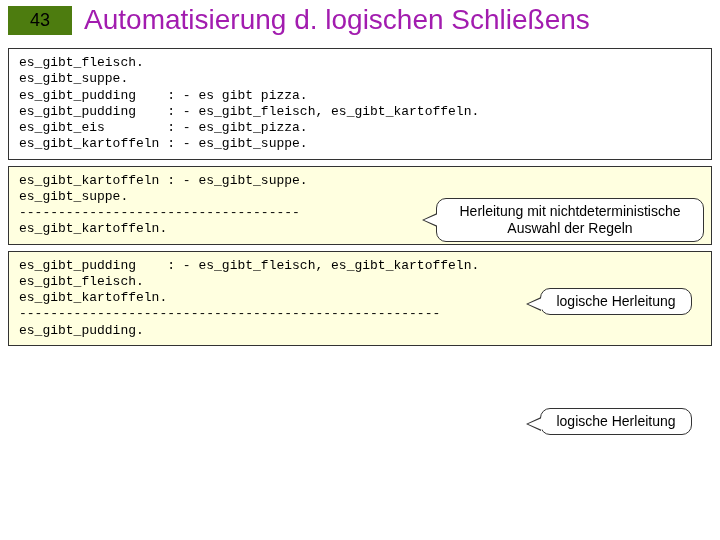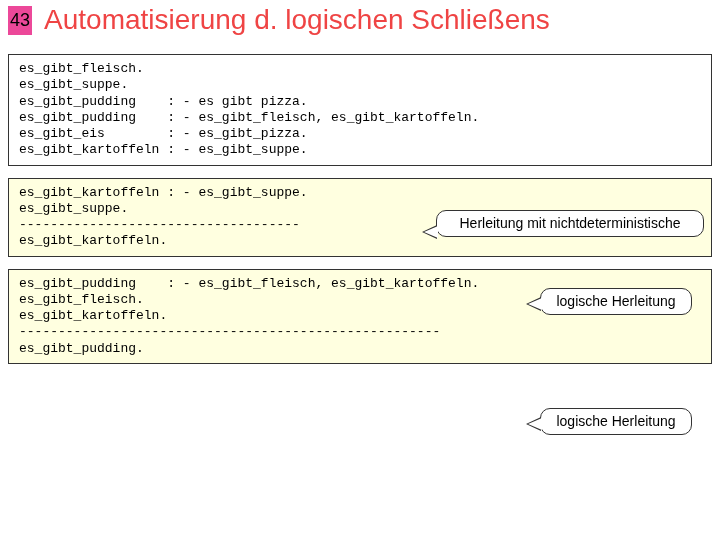--- a/index.html
+++ b/index.html
@@ -20,35 +20,35 @@
     background: #fff;
     padding: 4px 8px;
   }
   .header {
     display: flex;
     align-items: center;
     gap: 12px;
     padding: 0 0 6px 0;
   }
   .page-num {
-    background: #ec4899;
-    padding: 4px 2px;
+    background: #4d7c0f;
+    padding: 4px 22px;
     font-size: 18px;
     font-family: Arial, sans-serif;
   }
   .title {
     font-size: 28px;
     font-family: Verdana, Arial, sans-serif;
-    color: #ef4444;
+    color: #a21caf;
   }
   .box {
     border: 1px solid #333;
     background: #fff;
     padding: 6px 10px;
-    margin: 12px 0;
+    margin: 6px 0;
     font-family: "Courier New", monospace;
     font-size: 13px;
     line-height: 1.25;
     white-space: pre;
     position: relative;
   }
   .box.yellow {
     background: #ffffe0;
   }
   .callout {
@@ -72,21 +72,21 @@
     border-right: 14px solid #fff;
   }
   .tail-border {
     position: absolute;
     width: 0; height: 0;
     border-top: 7px solid transparent;
     border-bottom: 7px solid transparent;
     border-right: 15px solid #333;
   }
   .callout-herleitung {
-    top: 210px;
+    top: 198px;
     left: 436px;
     width: 268px;
   }
   .callout-log1 {
     top: 288px;
     left: 540px;
     width: 152px;
   }
   .callout-log2 {
     top: 408px;
@@ -121,20 +121,21 @@
 es_gibt_fleisch.
 es_gibt_kartoffeln.
 ------------------------------------------------------
 es_gibt_pudding.</div>
 
 
   <div class="callout rounded callout-herleitung">
     <div class="tail-border" style="left:-15px; top:14px;"></div>
     <div class="tail" style="left:-13px; top:15px;"></div>
     <span>Herleitung mit nichtdeterministische</span><br>
+    <span>Auswahl der Regeln</span>
   </div>
 
   <div class="callout rounded callout-log1">
     <div class="tail-border" style="left:-15px; top:8px;"></div>
     <div class="tail" style="left:-13px; top:9px;"></div>
     <span>logische Herleitung</span>
   </div>
 
   <div class="callout rounded callout-log2">
     <div class="tail-border" style="left:-15px; top:8px;"></div>

